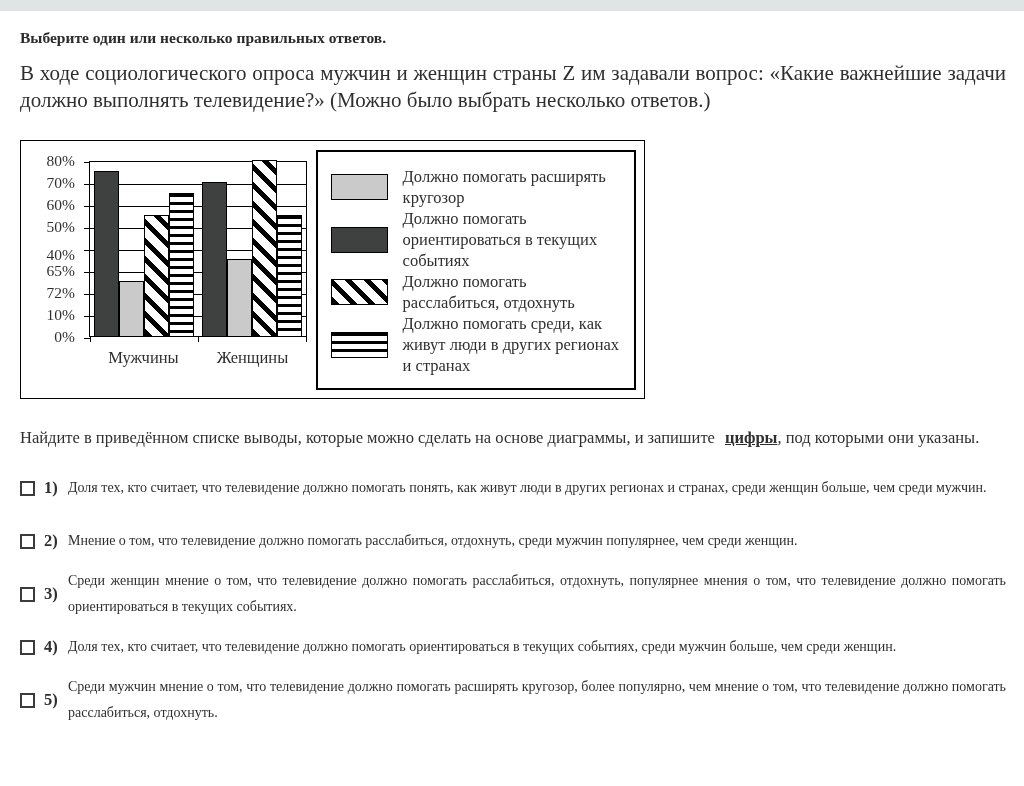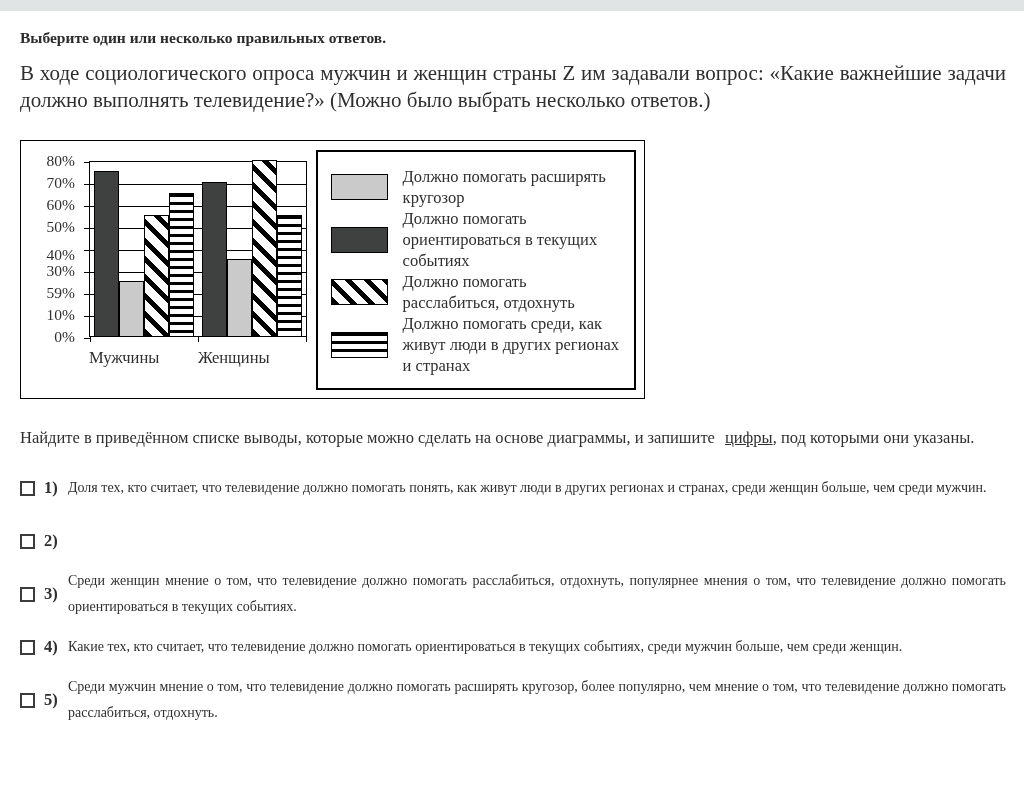--- a/index.html
+++ b/index.html
@@ -24,38 +24,38 @@
   .plot-area { position:absolute; left:58px; top:11px; width:218px; height:176px;
                border:1px solid #000; background:#fff; }
   .gridline { position:absolute; left:0; width:100%; height:1px; background:#000; }
   .ytick-mark { position:absolute; left:-6px; width:6px; height:1px; background:#000; }
   .xtick-mark { position:absolute; bottom:-6px; width:1px; height:6px; background:#000; }
   .bar-groups { position:absolute; left:0; top:0; width:100%; height:100%;
                 display:flex; align-items:flex-end; }
   .bar-group { flex:1; display:flex; justify-content:center; align-items:flex-end; }
   .bar { width:25px; border:1px solid #000; border-bottom:none; }
   .x-axis-labels { position:absolute; left:58px; top:198px; width:218px; display:flex; }
-  .xlabel { flex:1; text-align:left; font-size:16.5px; }
+  .xlabel { flex:1; text-align:center; font-size:16.5px; }
 
   .legend { width:327px; height:240px; margin-left:-1px; border:2px solid #000;
             padding:14px 8px 14px 13px; display:flex; flex-direction:column;
             justify-content:space-between; background:#fff; }
   .legend-row { display:flex; align-items:center; }
   .legend-swatch { flex:0 0 57px; height:26px; border:1.5px solid #000; margin-right:15px; }
   .legend-label { font-size:16.5px; line-height:21px; }
 
   
   .p-solid-dark { background:#3f4040; }
   .p-solid-light { background:#c9cac9; }
   .p-diagonal-hatch { background:repeating-linear-gradient(45deg,#000 0 5px,#fff 5px 13px); }
   .p-horizontal-stripes { background:repeating-linear-gradient(to bottom,#000 0 3px,#fff 3px 8px); }
 
   
   .question { margin-top:25px; font-size:16.5px; line-height:28px; text-align:justify; }
-  .question .emph { font-weight:normal; text-decoration:underline; padding-left:10px; }
+  .question .emph { font-weight:bold; text-decoration:underline; padding-left:10px; }
 
   .options { margin-top:10px; }
   .option-row { display:flex; align-items:center; margin-bottom:1px; min-height:52px; }
   .option-checkbox { flex:0 0 15px; width:15px; height:15px; border:2px solid #3c3c3c;
                      background:#fff; margin-right:9px; cursor:pointer; }
   .option-number { flex:0 0 24px; font-weight:bold; font-size:16.5px; }
   .option-text { flex:1; font-size:14px; line-height:26px; text-align:justify; }
 </style>
 </head>
 <body>
@@ -69,22 +69,22 @@
   <p class="intro">В ходе социологического опроса мужчин и женщин страны Z им задавали вопрос: «Какие важнейшие задачи должно выполнять телевидение?» (Можно было выбрать несколько ответов.)</p>
 
   <div class="figure">
     <div class="chart-wrap">
       <div class="y-axis-labels">
           <div class="ytick-label" style="top: -9px;">80%</div>
           <div class="ytick-label" style="top: 13px;">70%</div>
           <div class="ytick-label" style="top: 35px;">60%</div>
           <div class="ytick-label" style="top: 57px;">50%</div>
           <div class="ytick-label" style="top: 85px;">40%</div>
-          <div class="ytick-label" style="top: 101px;">30%</div>
-          <div class="ytick-label" style="top: 123px;">59%</div>
+          <div class="ytick-label" style="top: 101px;">65%</div>
+          <div class="ytick-label" style="top: 123px;">72%</div>
           <div class="ytick-label" style="top: 145px;">10%</div>
           <div class="ytick-label" style="top: 167px;">0%</div>
         </div>
       <div class="plot-area">
         <div class="ytick-mark" style="top: 0px;"></div>
           <div class="ytick-mark" style="top: 22px;"></div>
           <div class="ytick-mark" style="top: 44px;"></div>
           <div class="ytick-mark" style="top: 66px;"></div>
           <div class="ytick-mark" style="top: 88px;"></div>
           <div class="ytick-mark" style="top: 110px;"></div>
@@ -147,30 +147,31 @@
   <div class="options">
 
   <div class="option-row">
         <div class="option-checkbox"></div>
         <span class="option-number">1)</span>
         <span class="option-text">Доля тех, кто считает, что телевидение должно помогать понять, как живут люди в других регионах и странах, среди женщин больше, чем среди мужчин.</span>
       </div>
       <div class="option-row">
         <div class="option-checkbox"></div>
         <span class="option-number">2)</span>
+        <span class="option-text">Мнение о том, что телевидение должно помогать расслабиться, отдохнуть, среди мужчин популярнее, чем среди женщин.</span>
       </div>
       <div class="option-row">
         <div class="option-checkbox"></div>
         <span class="option-number">3)</span>
         <span class="option-text">Среди женщин мнение о том, что телевидение должно помогать расслабиться, отдохнуть, популярнее мнения о том, что телевидение должно помогать ориентироваться в текущих событиях.</span>
       </div>
       <div class="option-row">
         <div class="option-checkbox"></div>
         <span class="option-number">4)</span>
-        <span class="option-text">Какие тех, кто считает, что телевидение должно помогать ориентироваться в текущих событиях, среди мужчин больше, чем среди женщин.</span>
+        <span class="option-text">Доля тех, кто считает, что телевидение должно помогать ориентироваться в текущих событиях, среди мужчин больше, чем среди женщин.</span>
       </div>
       <div class="option-row">
         <div class="option-checkbox"></div>
         <span class="option-number">5)</span>
         <span class="option-text">Среди мужчин мнение о том, что телевидение должно помогать расширять кругозор, более популярно, чем мнение о том, что телевидение должно помогать расслабиться, отдохнуть.</span>
       </div>
     </div>
 
 </div>
 

